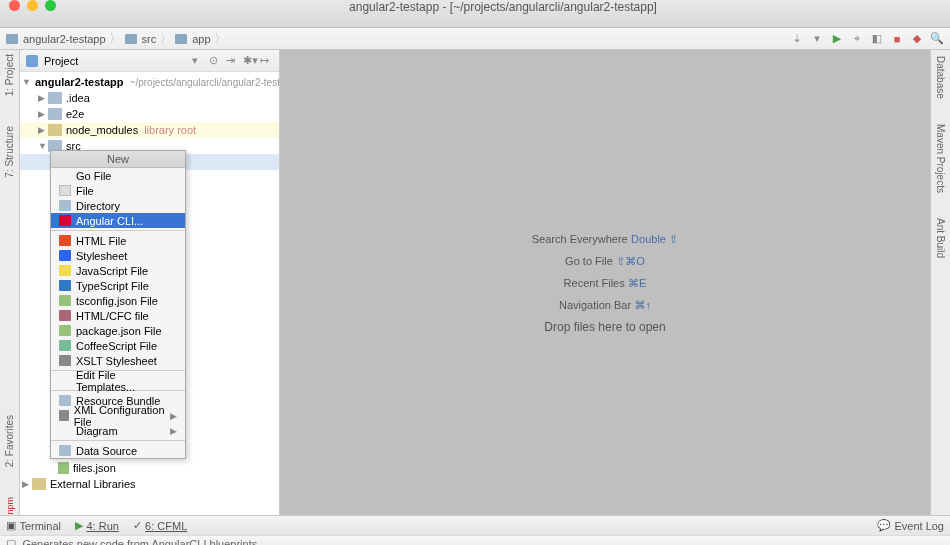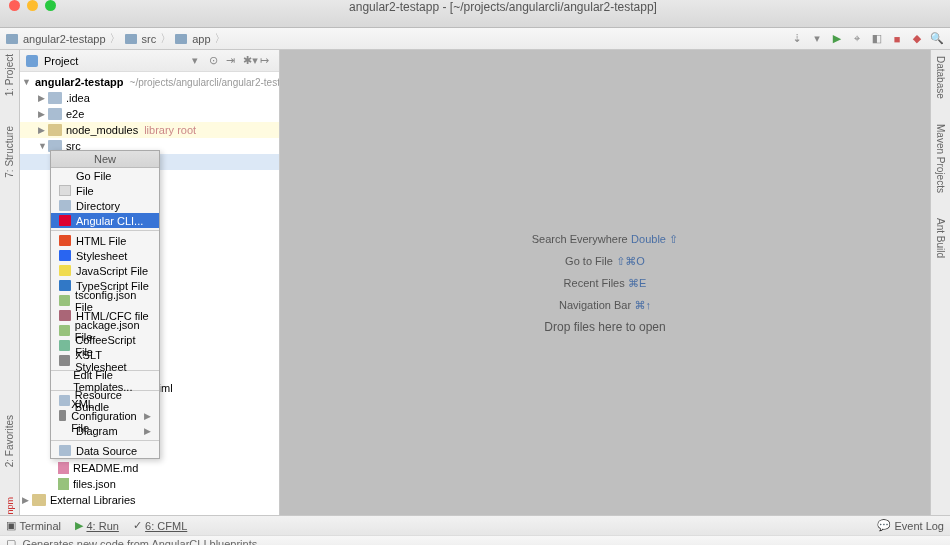--- a/index.html
+++ b/index.html
@@ -45,21 +45,21 @@
 .iml { background: #6fa0d6; width: 11px !important; }
 .node.sel { background: #dce8f6; }
 .node.hl { background: #fffbe0; }
 .dimtext { color: #999; margin-left: 6px; font-size: 10px; }
 .libtext { color: #c88; margin-left: 6px; }
 
 .editor { flex: 1; background: #bfbfbf; display: flex; flex-direction: column; align-items: center; justify-content: center; color: #555; }
 .editor .row { margin: 4px 0; font-size: 12px; }
 .editor .row .sc { color: #4a6fa5; }
 
-.context { position: absolute; left: 50px; top: 150px; width: 110px; background: #f5f5f5; border: 1px solid #aaa; box-shadow: 2px 2px 6px rgba(0,0,0,0.2); z-index: 10; }
+.context { position: absolute; left: 50px; top: 150px; width: 136px; background: #f5f5f5; border: 1px solid #aaa; box-shadow: 2px 2px 6px rgba(0,0,0,0.2); z-index: 10; }
 .context .chead { background: linear-gradient(#e0e0e0,#d4d4d4); text-align: center; padding: 2px 0; color: #555; border-bottom: 1px solid #bbb; font-size: 11px; }
 .context .item { padding: 2px 8px; display: flex; align-items: center; gap: 5px; cursor: pointer; height: 15px; }
 .context .item.sel { background: #3874d6; color: #fff; }
 .context .item .ci { width: 12px; height: 11px; display: inline-block; }
 .context hr { border: none; border-top: 1px solid #ccc; margin: 2px 0; }
 .context .arrow-r { margin-left: auto; color: #888; font-size: 9px; }
 .ci.fold { background: #a9bdd2; border-radius: 1px; }
 .ci.ang { background: #dd0031; border-radius: 1px; }
 .ci.html { background: #e44d26; border-radius: 1px; }
 .ci.css { background: #2965f1; border-radius: 1px; }
@@ -200,25 +200,20 @@
           <span class="ic json"></span>
           <span>package.json</span>
         </div>
       <div class="node" style="padding-left:28px">
           <span class="arrow"></span>
           <span class="ic js"></span>
           <span>protractor.conf.js</span>
         </div>
       <div class="node" style="padding-left:28px">
           <span class="arrow"></span>
-          <span class="ic md"></span>
-          <span>README.md</span>
-        </div>
-      <div class="node" style="padding-left:28px">
-          <span class="arrow"></span>
           <span class="ic json"></span>
           <span>files.json</span>
         </div>
       <div class="node" style="padding-left:2px">
           <span class="arrow">▶</span>
           <span class="ic folder lib"></span>
           <span>External Libraries</span>
         </div>
     </div>
   </div>

